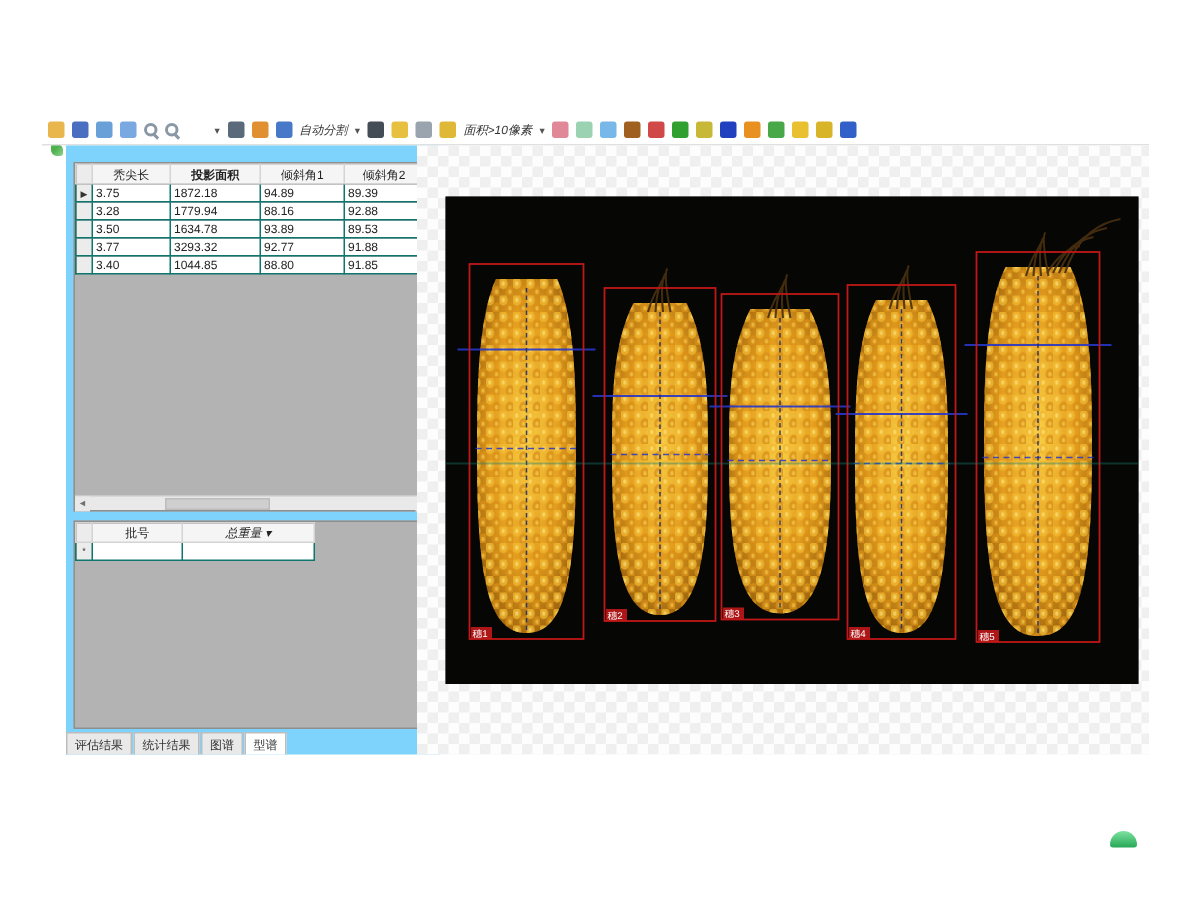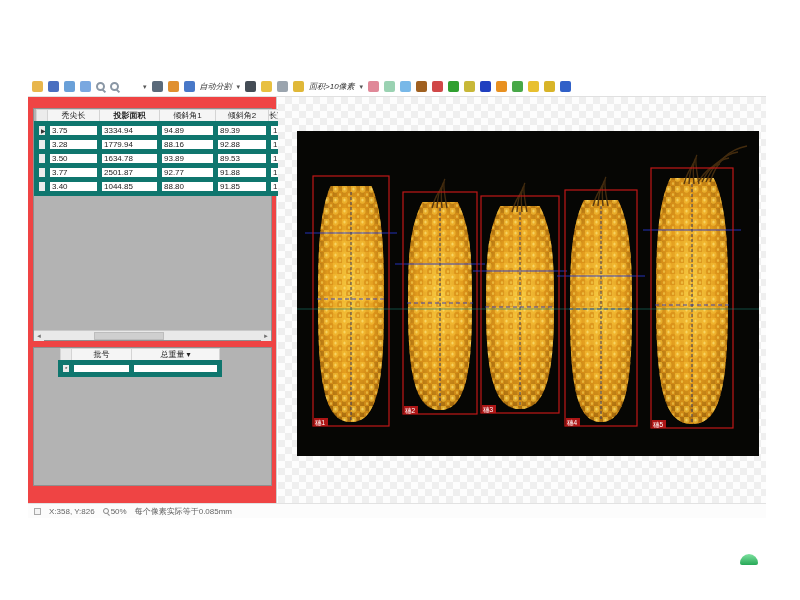--- a/index.html
+++ b/index.html
@@ -15,29 +15,29 @@
   .tb-ring::after { content:""; position:absolute; right:-3px; bottom:-3px; width:4px; height:2px;
                     background:#8a97a5; transform:rotate(45deg); }
   .tb-caret { font-size:7px; color:#555; flex:0 0 auto; }
   .tb-label { font-size:8px; color:#333; white-space:nowrap; flex:0 0 auto;font-style:italic; }
   .tb-gap { width:14px; flex:0 0 auto; }
   #sprout-icon { position:absolute; left:6px; top:36px; width:8px; height:8px;
                  background:linear-gradient(135deg,#4db04d 40%,#8fd48f); border-radius:2px 50% 2px 50%; }
   #toolbar-underline { position:absolute; left:0; top:36px; width:738px; height:1px; background:#e0e0e0; }
 
   
-  #left-panel { position:absolute; left:0; top:37px; width:249px; height:406px; background:#ef4444;
+  #left-panel { position:absolute; left:16px; top:37px; width:249px; height:406px; background:#7dd3fc;
                 border-right:1px solid #cfcfcf; }
   .grid-box { position:absolute; left:5px; width:239px; background:#b3b3b3; border:1px solid #8f8f8f; }
   #results-box { top:11px; height:233px; }
   #weight-box { top:250px; height:139px; }
   table.grid { border-collapse:collapse; font-size:8px; color:#222; table-layout:fixed; width:100%; }
   table.grid th { background:#f5f5f5; border:1px solid #d4d4d4; font-weight:normal;
                   height:13px; text-align:center; overflow:hidden; white-space:nowrap; }
-  table.grid td { background:#fff; border:5px solid #0f766e; height:12px; padding:0 2px;
+  table.grid td { background:#fff; border:1px solid #0f766e; height:12px; padding:0 2px;
                   overflow:hidden; white-space:nowrap; }
   td.rowhdr, th.rowhdr { background:#ececec !important; width:11px; padding:0; text-align:center;
                          color:#333; font-size:6px; }
   
   #results-scroll { position:absolute; left:0; bottom:0; width:100%; height:10px; background:#e9e9e9;
                     border-top:1px solid #c9c9c9; display:flex; align-items:center; }
   .sb-btn { width:10px; height:10px; font-size:6px; color:#707070; text-align:center; line-height:10px; background:#e9e9e9; }
   #results-thumb { position:absolute; left:60px; width:70px; height:8px; top:1px; background:#cfcfcf; border:1px solid #bdbdbd; }
 
   
@@ -118,21 +118,21 @@
               <th style="width: 60px; font-weight: bold;">投影面积</th>
               <th style="width: 56px;">倾斜角1</th>
               <th style="width: 53px;">倾斜角2</th>
               <th style="width: 18px;">长宽比</th>
             </tr>
           </thead>
         <tbody id="res-body">
             <tr>
               <td class="rowhdr">▶</td>
               <td>3.75</td>
-              <td>3334.94</td>
+              <td>1872.18</td>
               <td>94.89</td>
               <td>89.39</td>
               <td>1.58</td>
             </tr>
             <tr>
               <td class="rowhdr"></td>
               <td>3.28</td>
               <td>1779.94</td>
               <td>88.16</td>
               <td>92.88</td>
@@ -142,21 +142,21 @@
               <td class="rowhdr"></td>
               <td>3.50</td>
               <td>1634.78</td>
               <td>93.89</td>
               <td>89.53</td>
               <td>1.52</td>
             </tr>
             <tr>
               <td class="rowhdr"></td>
               <td>3.77</td>
-              <td>2501.87</td>
+              <td>3293.32</td>
               <td>92.77</td>
               <td>91.88</td>
               <td>1.60</td>
             </tr>
             <tr>
               <td class="rowhdr"></td>
               <td>3.40</td>
               <td>1044.85</td>
               <td>88.80</td>
               <td>91.85</td>
@@ -165,38 +165,44 @@
           </tbody>
       </table>
       <div id="results-scroll">
         <div class="sb-btn">◄</div>
         <div id="results-thumb"></div>
         <div class="sb-btn" style="position:absolute;right:0;">►</div>
       </div>
     </div>
 
     <div id="weight-box" class="grid-box">
-      <table class="grid" style="width:160px;margin-left:24px;">
+      <table class="grid" style="width:160px;">
         <thead>
             <tr id="wt-head">
               <th class="rowhdr"></th>
               <th style="width: 60px;">批号</th>
-              <th style="width: 88px;">总重量 ▾</th>
+              <th style="width: 88px; font-style: italic;">总重量 ▾</th>
             </tr>
           </thead>
         <tbody>
             <tr id="wt-row">
               <td class="rowhdr">*</td>
               <td></td>
               <td></td>
             </tr>
           </tbody>
       </table>
     </div>
 
+    <div id="tabs">
+        <div class="tab">评估结果</div>
+        <div class="tab">统计结果</div>
+        <div class="tab">图谱</div>
+        <div class="tab active">型谱</div>
+      </div>
   </div>
 
   <div id="viewer">
     <div id="photo">
       <svg id="photo-svg" width="462" height="325" viewBox="0 0 462 325" xmlns="http://www.w3.org/2000/svg">
           <defs>
             <radialGradient id="cornG" cx="50%" cy="45%" r="65%">
               <stop offset="0%" stop-color="#f9cf46"></stop>
               <stop offset="55%" stop-color="#e39c1d"></stop>
               <stop offset="100%" stop-color="#8a5408"></stop>
@@ -327,19 +333,13 @@
               <rect x="355" y="289" width="14" height="8" fill="#c01818" opacity="0.9"></rect>
               <text x="356" y="295.5" font-size="6.5" fill="#fff" font-family="Liberation Sans, sans-serif">穗5</text>
             </g>
           </g>
           <line x1="0" y1="178" x2="462" y2="178" stroke="#1a7a6a" stroke-width="1.4" opacity="0.4"></line>
         </svg>
     </div>
     <div id="brand-icon"></div>
   </div>
 
-  <div id="statusbar">
-    <div id="status-check"></div>
-    <span>X:358, Y:826</span>
-    <span><span class="mag"></span><span>50%</span></span>
-    <span>每个像素实际等于0.085mm</span>
-  </div>
 </div>
 
 </body></html>

